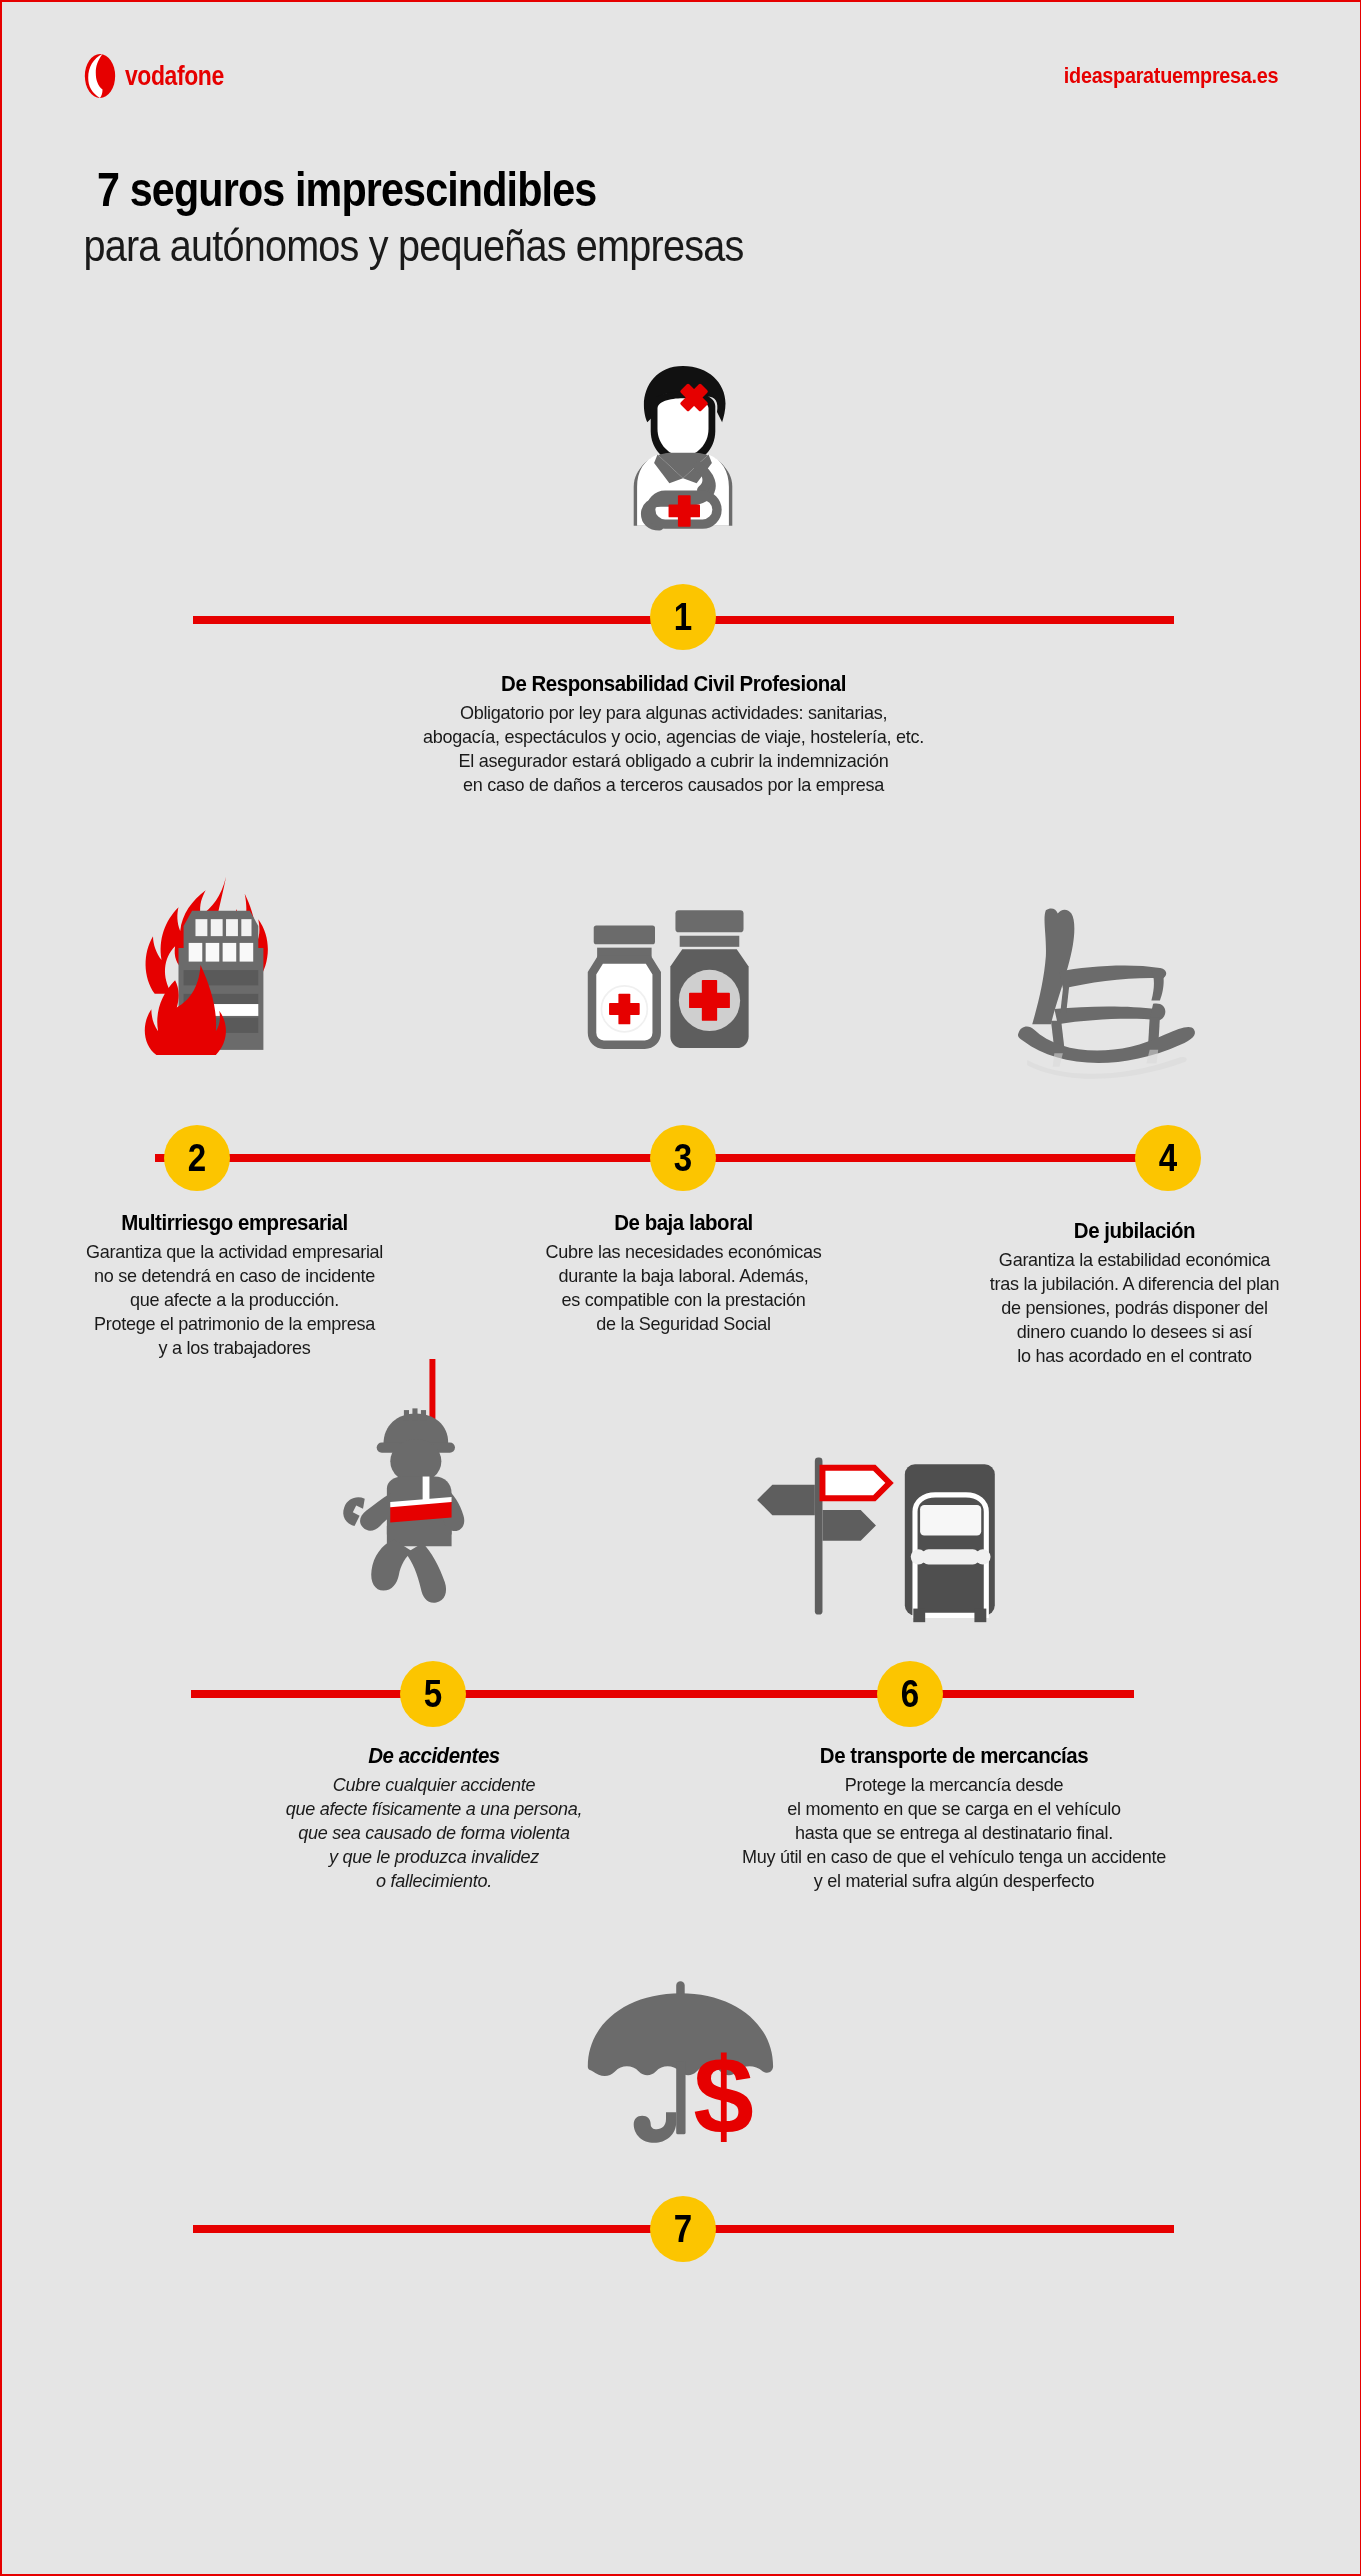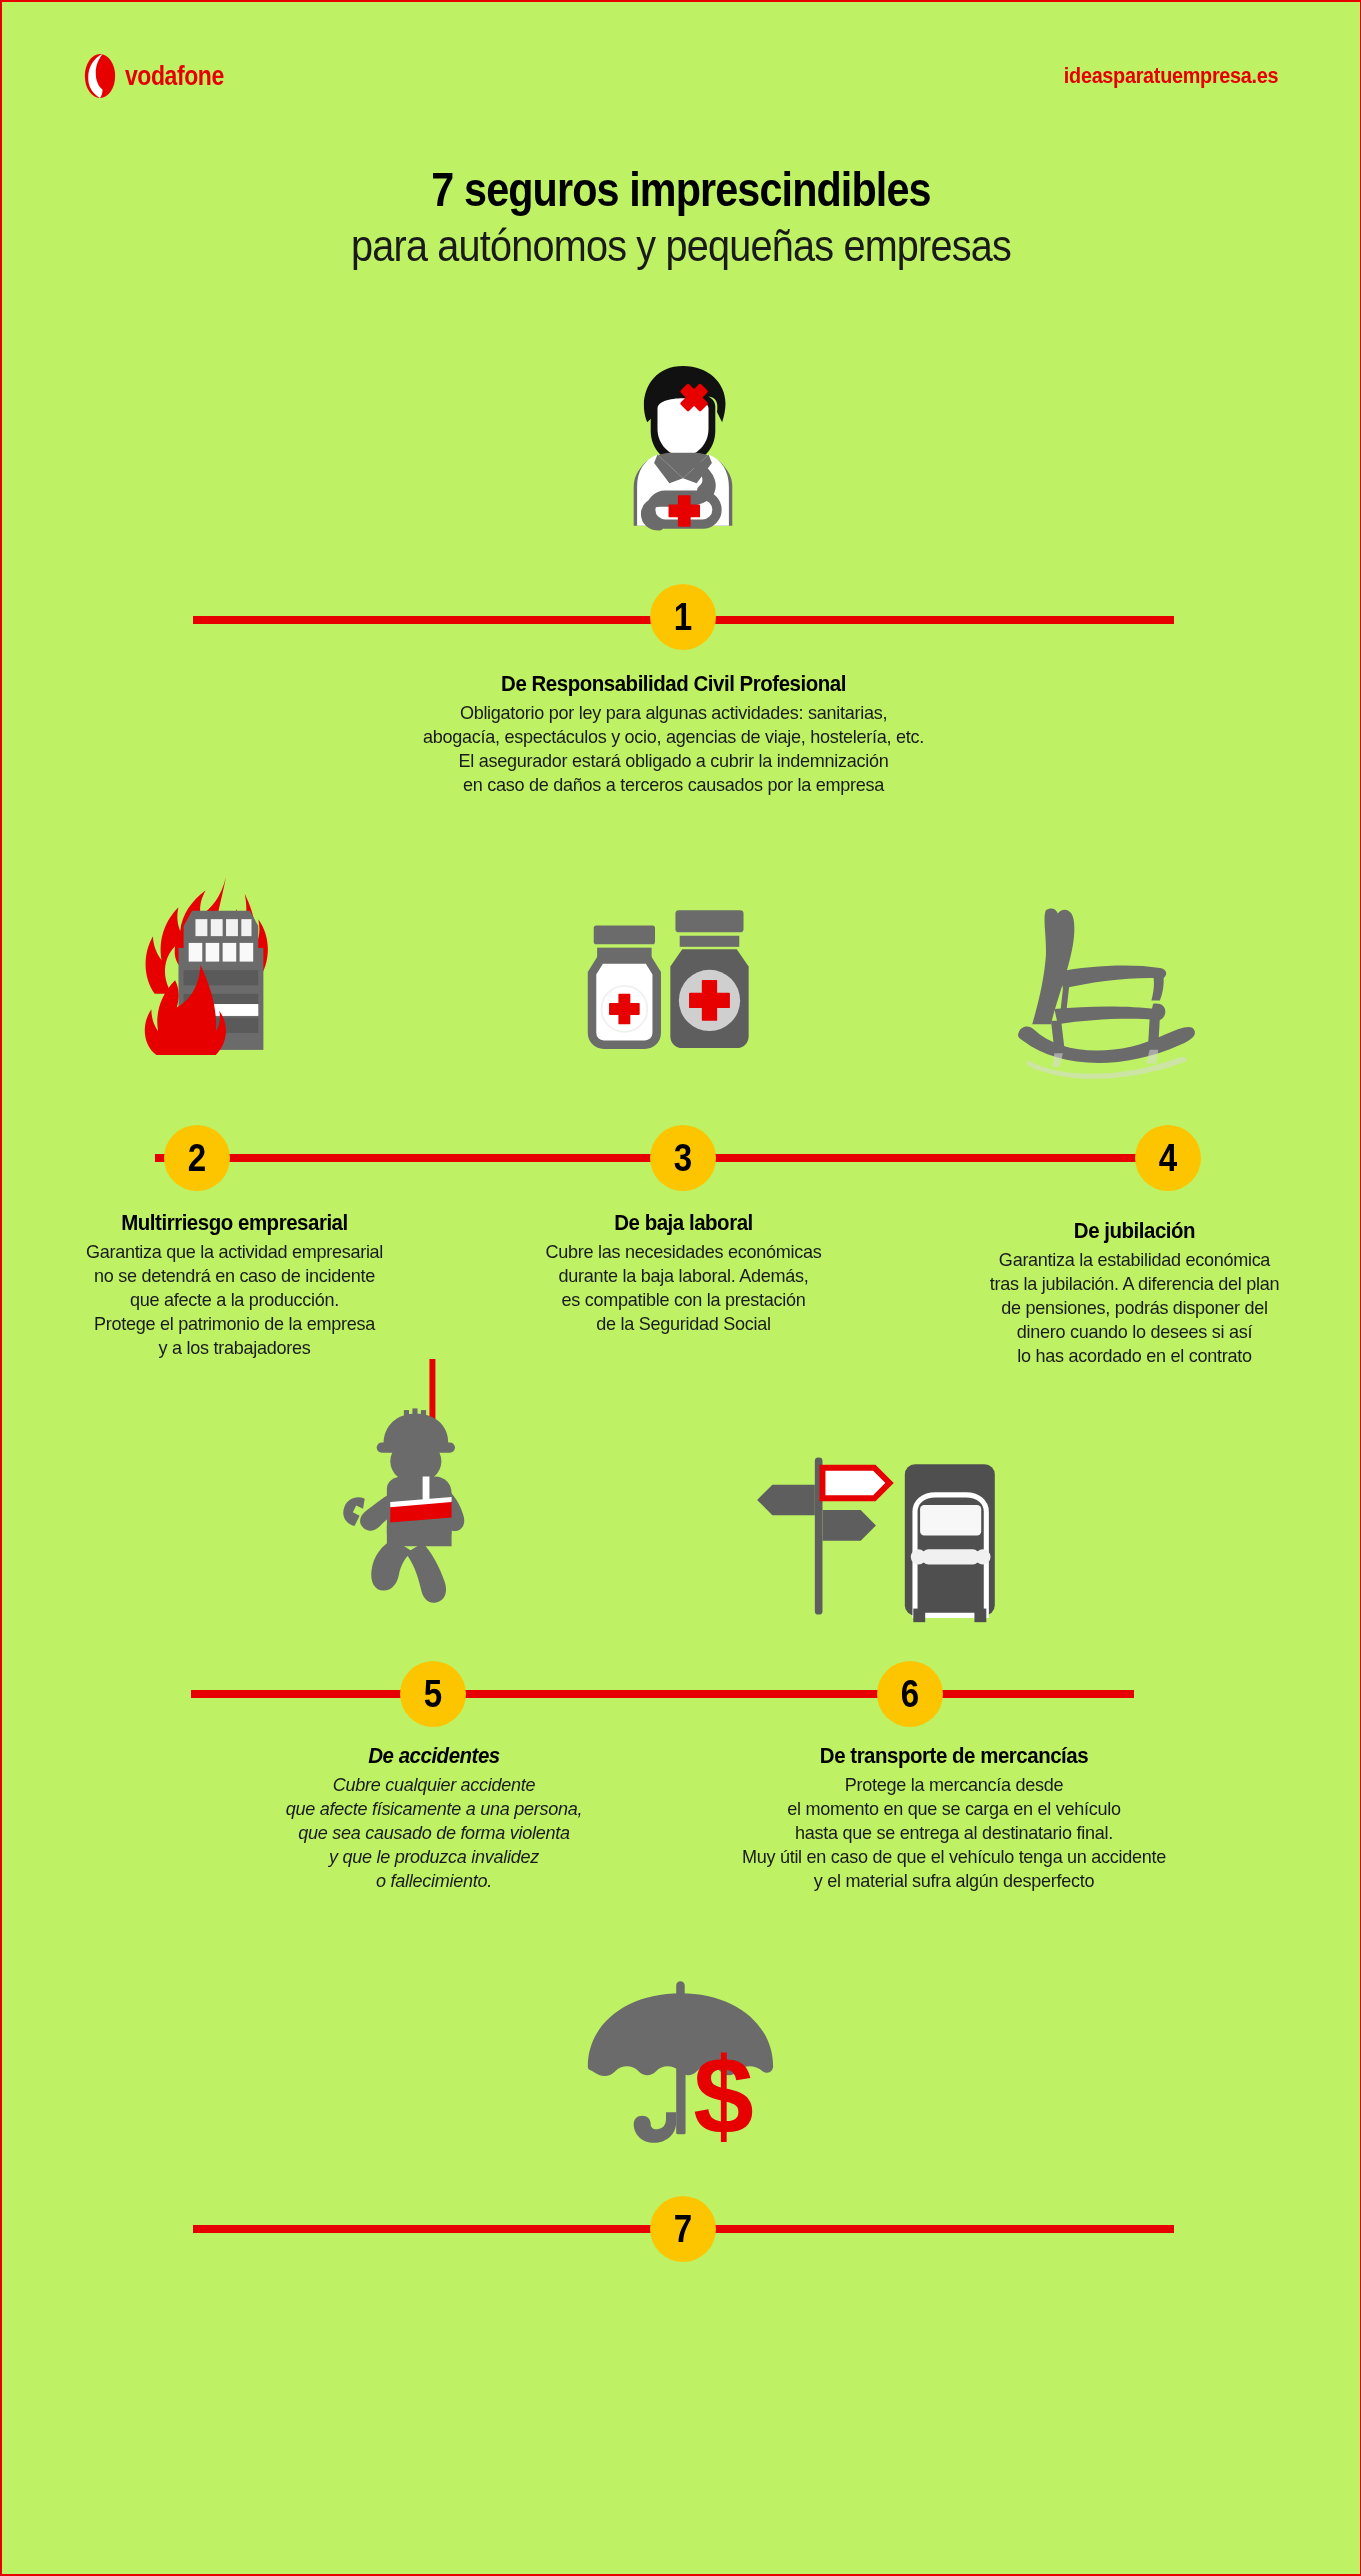--- a/index.html
+++ b/index.html
@@ -4,21 +4,21 @@
 <style>
   * { box-sizing: border-box; margin: 0; padding: 0; }
   html, body {
     background: #ffffff;
     font-family: "Liberation Sans", sans-serif;
   }
   #page {
     position: relative;
     width: 1362px;
     height: 2576px;
-    background: #bef264;
+    background: #e5e5e5;
     border: 2.6px solid #E60000;
     overflow: hidden;
   }
 
   
   .header {
     position: absolute;
     top: 44px; left: 0; right: 0;
     height: 60px;
     display: flex;
@@ -48,21 +48,20 @@
     color: #E60000;
     letter-spacing: -0.3px;
     transform: scaleX(0.9);
     transform-origin: right center;
   }
 
   
   .title-block {
     position: absolute;
     top: 162px; left: 0; right: 0;
-    text-align: center;
   }
   .title-line1 {
     font-family: "Liberation Sans", sans-serif;
     font-weight: bold;
     font-size: 48px;
     color: #000000;
     letter-spacing: -1px;
     transform: scaleX(0.86);
     line-height: 1.08;
   }

